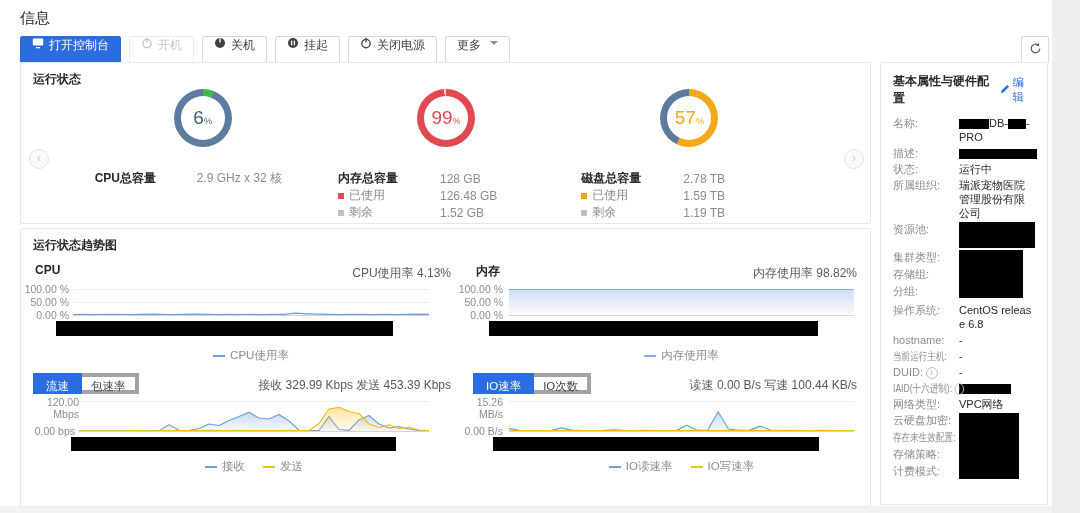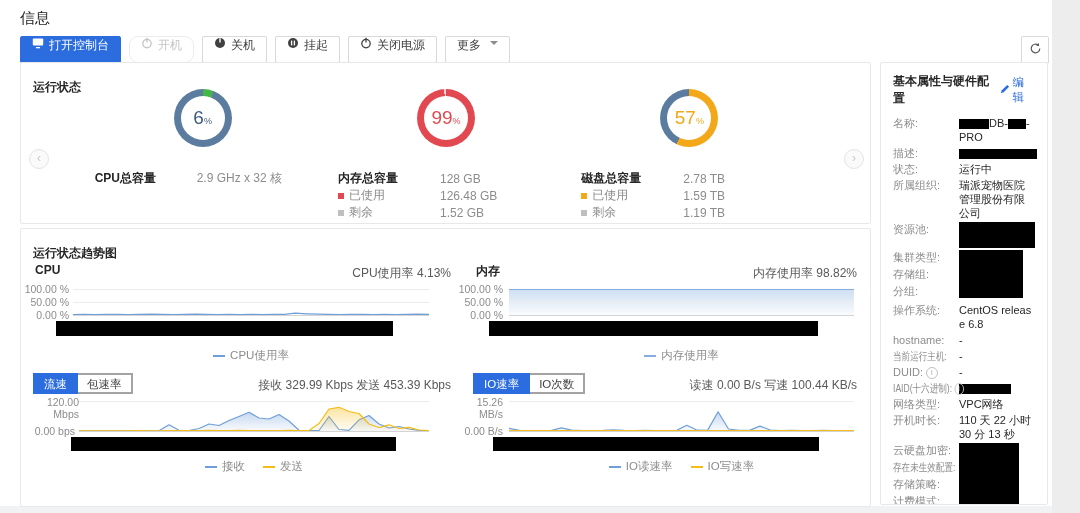--- a/index.html
+++ b/index.html
@@ -8,31 +8,31 @@
   .strip-right{position:absolute;left:1052px;top:0;width:28px;height:513px;background:#ededed;}
   .strip-bottom{position:absolute;left:0;top:506px;width:1052px;height:7px;background:#f1f2f3;}
 
   .page-title{position:absolute;left:20px;top:9px;font-size:15px;color:#1f1f1f;}
 
   .toolbar{position:absolute;left:20px;top:36px;display:flex;gap:8px;}
   .btn{display:inline-flex;align-items:flex-start;gap:5px;height:25px;padding:0 11px;
        background:#fff;border:1px solid #d9d9d9;border-radius:2px;font-size:12px;color:#404040;cursor:pointer;}
   .btn svg{display:block;}
   .btn.primary{background:#2b6cdf;border-color:#2b6cdf;color:#fff;}
-  .btn.disabled{color:#c4c4c4;border-color:#ececec;cursor:default;border-radius:9px;}
+  .btn.disabled{color:#c4c4c4;border-color:#ececec;cursor:default;}
   .caret{width:0;height:0;border:4px solid transparent;border-top-color:#8c8c8c;margin-left:4px;margin-top:4px;}
   .refresh-btn{position:absolute;left:1021px;top:36px;width:26px;height:26px;background:#fff;
        border:1px solid #d9d9d9;border-radius:2px;display:flex;align-items:center;justify-content:center;cursor:pointer;}
 
   .card{position:absolute;background:#fff;border:1px solid #e8e8e8;border-radius:2px;}
   #status-card{left:20px;top:62px;width:849px;height:160px;}
   #trend-card{left:20px;top:228px;width:849px;height:277px;}
   #prop-card{left:880px;top:62px;width:168px;height:443px;overflow:hidden;box-sizing:border-box;padding:10px 12px;}
 
-  .sec-title{position:absolute;left:12px;top:16px;font-size:12px;color:#262626;font-weight:600;}
+  .sec-title{position:absolute;left:12px;top:8px;font-size:12px;color:#262626;font-weight:600;}
 
   .carousel{position:absolute;top:86px;width:18px;height:18px;border:1px solid #e4e4e4;border-radius:50%;
        color:#c9c9c9;font-size:12px;line-height:16px;text-align:center;background:#fafafa;cursor:pointer;}
   .gauges{position:absolute;left:60px;top:26px;width:730px;display:flex;}
   .gauge-col{flex:1;display:flex;flex-direction:column;align-items:center;}
   .ring{width:58px;height:58px;border-radius:50%;position:relative;}
   .ring .hole{position:absolute;left:7px;top:7px;width:44px;height:44px;border-radius:50%;background:#fff;
        display:flex;align-items:baseline;justify-content:center;}
   .g-num{font-size:19px;line-height:44px;}
   .g-unit{font-size:9px;}
@@ -54,21 +54,21 @@
 
   .subtitle{position:absolute;font-size:12px;font-weight:700;color:#262626;}
   .stat{position:absolute;font-size:12px;color:#595959;text-align:right;}
   .ylab{position:absolute;font-size:10.5px;color:#8c8c8c;text-align:right;}
   .plot{position:absolute;border-bottom:1px solid #d4d4d4;}
   .gline{position:absolute;left:0;right:0;height:1px;background:#ededed;}
   .legend{position:absolute;display:flex;justify-content:center;gap:18px;font-size:11.5px;color:#8c8c8c;}
   .legend .item{display:flex;align-items:center;gap:5px;}
   .dash{width:12px;height:2px;}
   .tabs{position:absolute;display:flex;}
-  .tab{height:21px;box-sizing:border-box;padding:0 9px;font-size:11.5px;line-height:19px;border:2px solid #a3a3a3;
+  .tab{height:21px;box-sizing:border-box;padding:0 9px;font-size:11.5px;line-height:19px;border:4px solid #a3a3a3;
        background:#fff;color:#404040;cursor:pointer;}
   .tab.active{background:#2b6cdf;border-color:#2b6cdf;color:#fff;}
   .tab + .tab{border-left:none;}
 
   
   .p-head{display:flex;justify-content:space-between;align-items:center;margin-bottom:9px;}
   .p-title{font-size:12px;font-weight:700;color:#262626;}
   .p-edit{display:flex;align-items:center;gap:3px;color:#2b6cdf;font-size:11.5px;cursor:pointer;}
   .prow{display:flex;font-size:11px;line-height:14px;margin-bottom:2px;}
   .plabel{width:66px;flex:none;color:#8c8c8c;white-space:nowrap;overflow:visible;}
@@ -400,24 +400,20 @@
       <span class="pval">-</span>
     </div>
     <div class="prow">
       <span class="plabel shrink"><span>IAID(十六进制):</span><span class="info-i">i</span></span>
       <span class="pval"><span class="redact" style="width:52px;height:10px;"></span></span>
     </div>
     <div class="prow">
       <span class="plabel">网络类型:</span>
       <span class="pval">VPC网络</span>
     </div>
-    <div class="prow">
-      <span class="plabel">开机时长:</span>
-      <span class="pval">110 天 22 小时 30 分 13 秒</span>
-    </div>
     <div class="pgroup">
       <span class="labels">
         <div>云硬盘加密:</div>
         <div class="shrink" style="transform:scaleX(.78);transform-origin:0 50%;white-space:nowrap;">存在未生效配置:</div>
         <div>存储策略:</div>
         <div>计费模式:</div>
 
       </span>
       <span class="pval"><span class="redact" style="width:60px;height:66px;"></span></span>
     </div>

